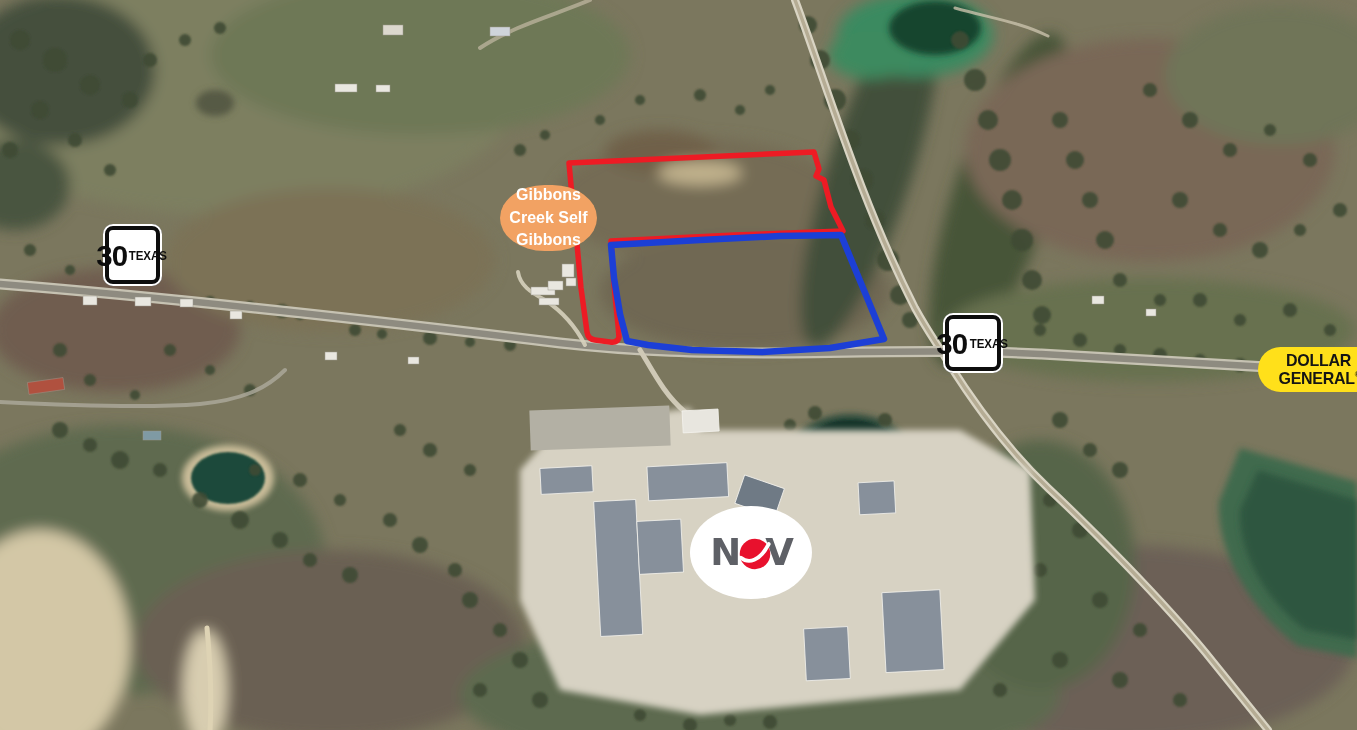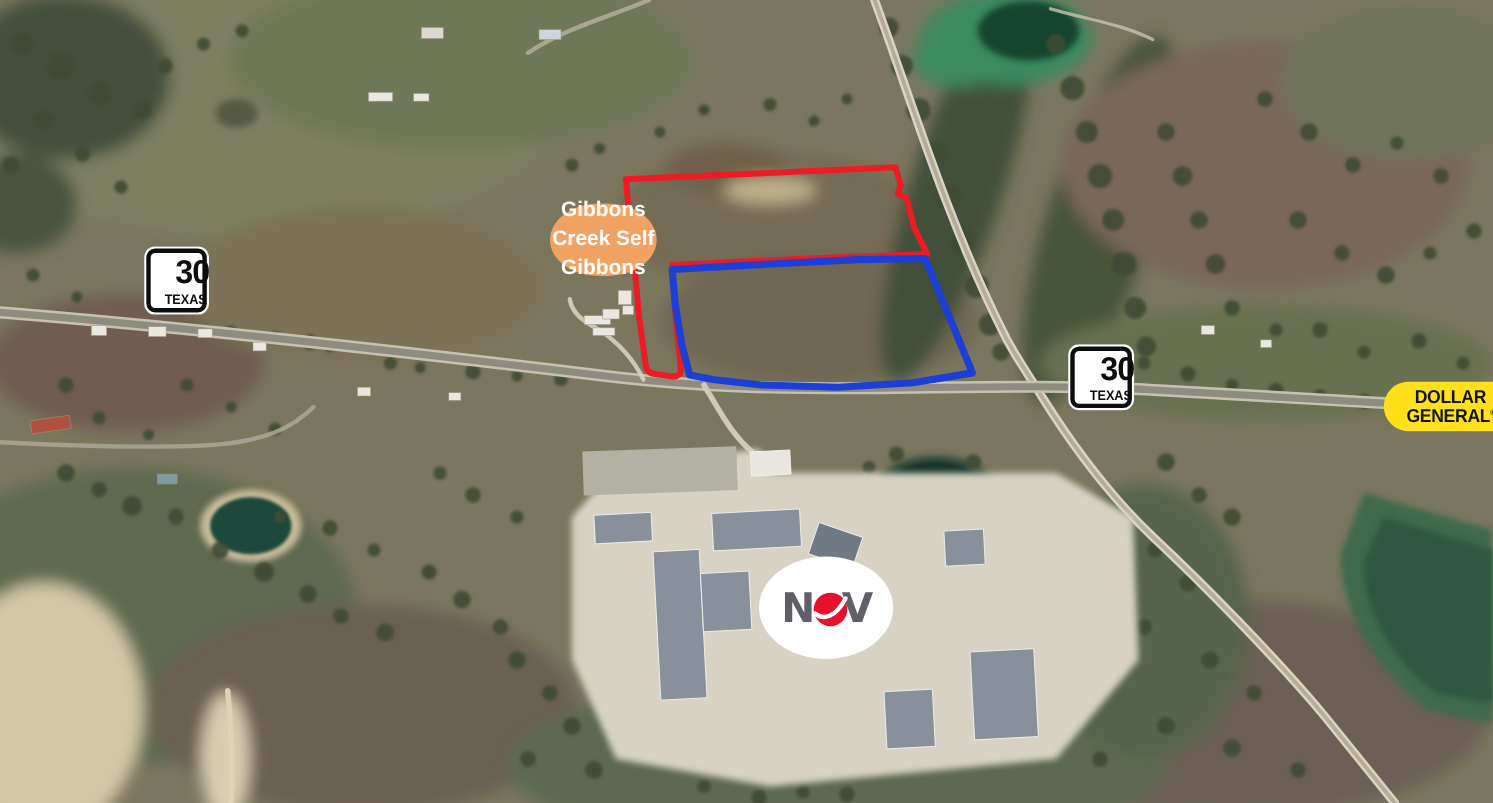--- a/index.html
+++ b/index.html
@@ -7,35 +7,34 @@
     position:relative;width:1357px;height:730px;overflow:hidden;
     background:#7b775e;font-family:"Liberation Sans",sans-serif;
     -webkit-font-smoothing:antialiased;
   }
   svg.map{position:absolute;left:0;top:0;display:block;}
 
   
   .route-shield{
     position:absolute;background:#fff;border-radius:10px;
     box-shadow:inset 0 0 0 2px #ffffff, inset 0 0 0 6px #0d0d0d;
-    display:flex;flex-direction:column;align-items:flex-end;justify-content:center;
+    display:flex;flex-direction:row;align-items:center;justify-content:center;
     z-index:20;
-    margin-left:28px;
   }
   .route-shield.west{left:103px;top:224px;width:59px;height:62px;}
   .route-shield.east{left:943px;top:313px;width:60px;height:60px;}
   .route-number{font-size:30px;font-weight:700;color:#0d0d0d;line-height:1;letter-spacing:-1px;margin-top:1px;transform:scaleX(.98);}
   .route-state{font-size:12.5px;font-weight:700;color:#0d0d0d;letter-spacing:0;margin-top:2px;transform:scaleX(.92);}
 
   
   .storage-badge{
     position:absolute;left:500px;top:185px;width:97px;height:66px;
     background:#F2A263;border-radius:46% / 50%;
     display:flex;flex-direction:column;align-items:center;justify-content:center;
-    text-align:center;color:#fff;font-weight:700;font-size:19px;line-height:1.4;
+    text-align:center;color:#fff;font-weight:700;font-size:16px;line-height:1.4;
     z-index:20;
   }
 
   
   .dg-badge{
     position:absolute;left:1258px;top:347px;width:122px;height:45px;
     background:#FFE01A;border-radius:24px;
     display:flex;flex-direction:column;align-items:center;justify-content:center;
     color:#141414;z-index:20;
   }

